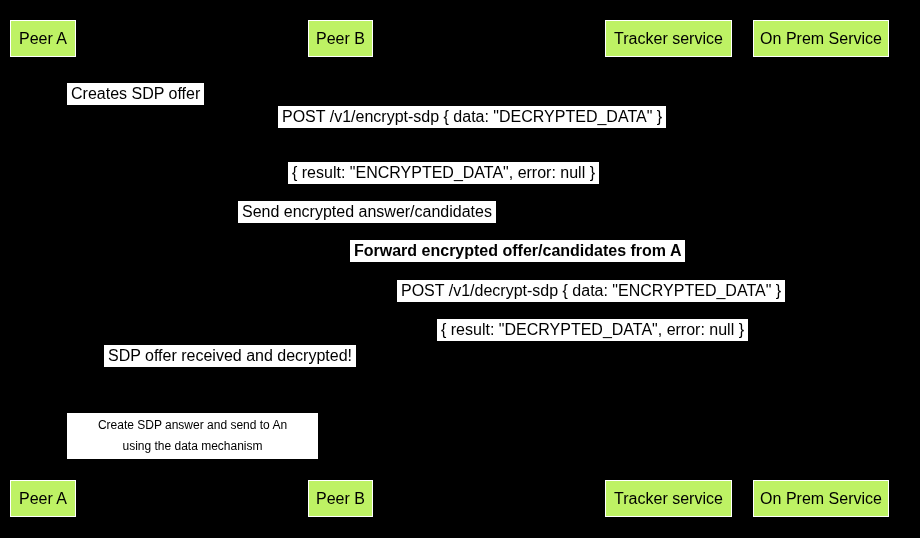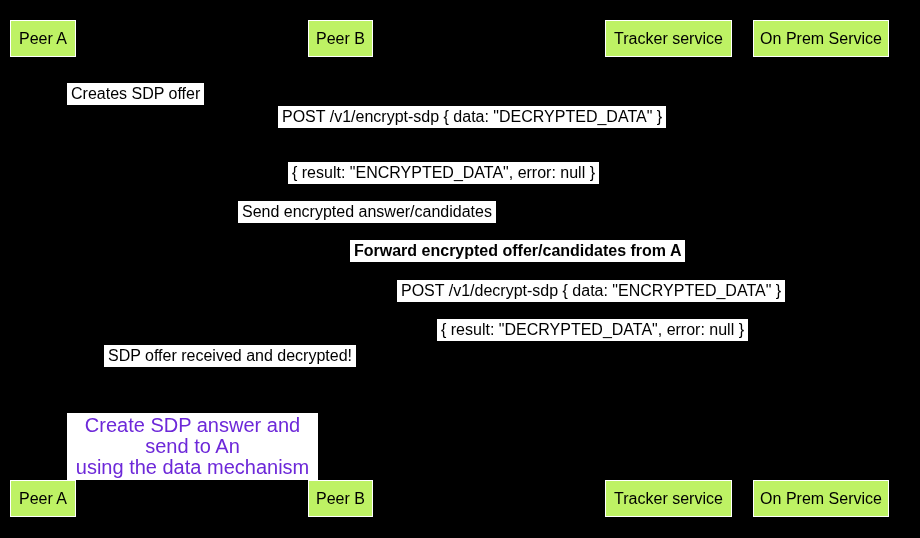--- a/index.html
+++ b/index.html
@@ -32,22 +32,22 @@
     background: #ffffff;
     color: #000000;
     font-size: 16px;
     line-height: 20px;
     padding: 1px 4px;
     white-space: nowrap;
   }
   .note {
     position: absolute;
     background: #ffffff;
-    color: #6d28d9;
-    font-size: 20px;
+    color: #000000;
+    font-size: 12px;
     line-height: 21px;
     text-align: center;
     padding: 2px 0;
     box-sizing: border-box;
   }
 </style>
 </head>
 <body>
 
 <div class="canvas">

